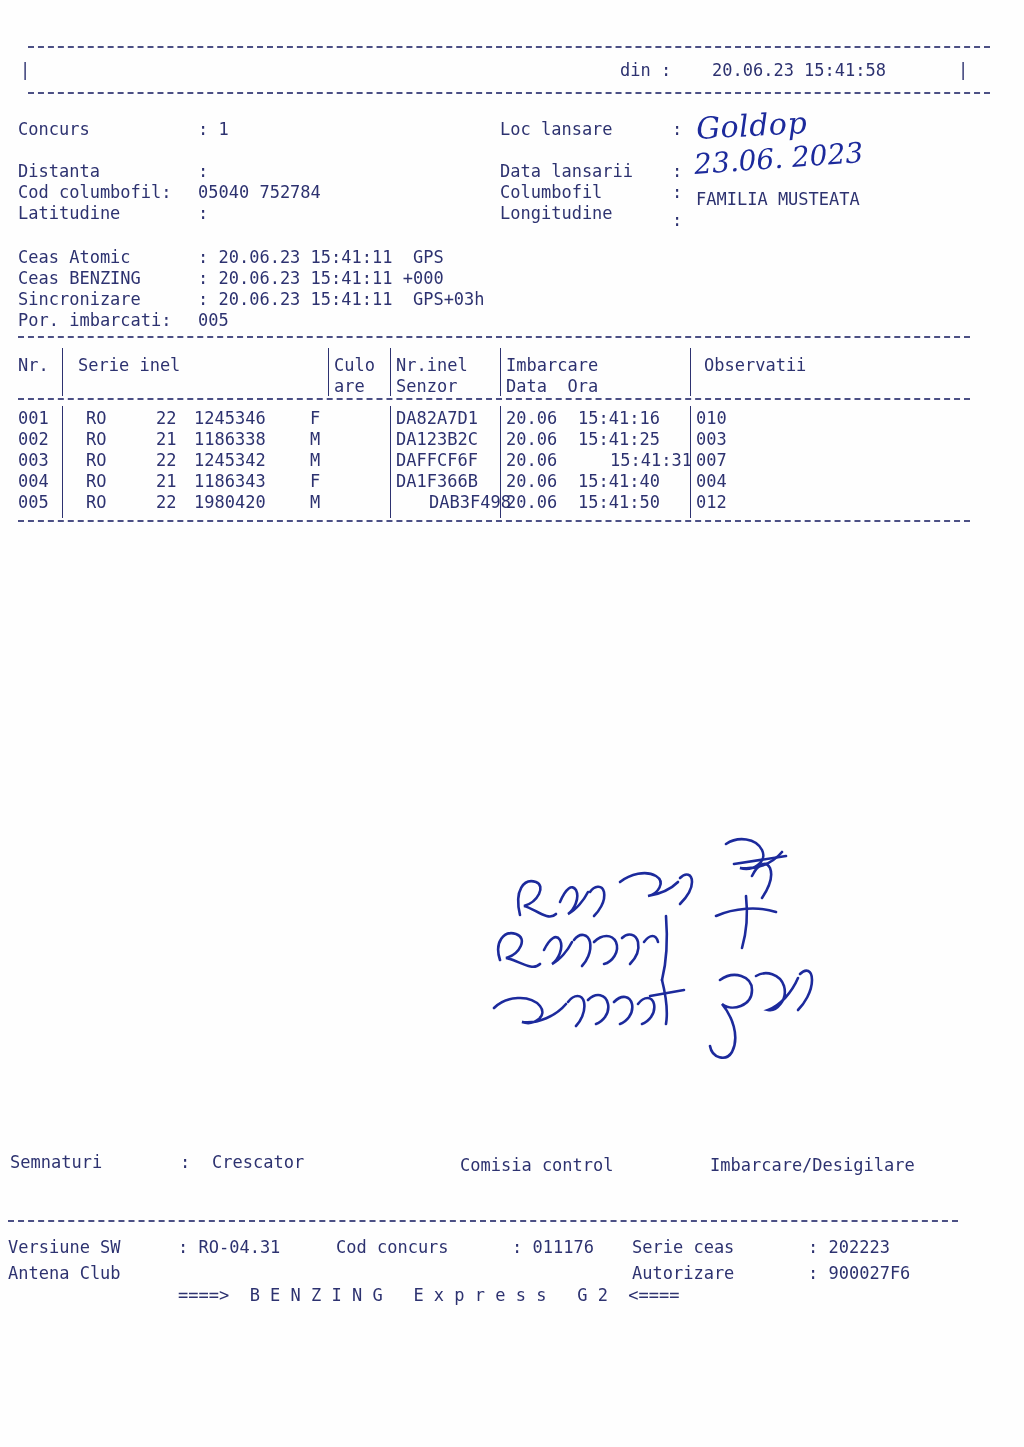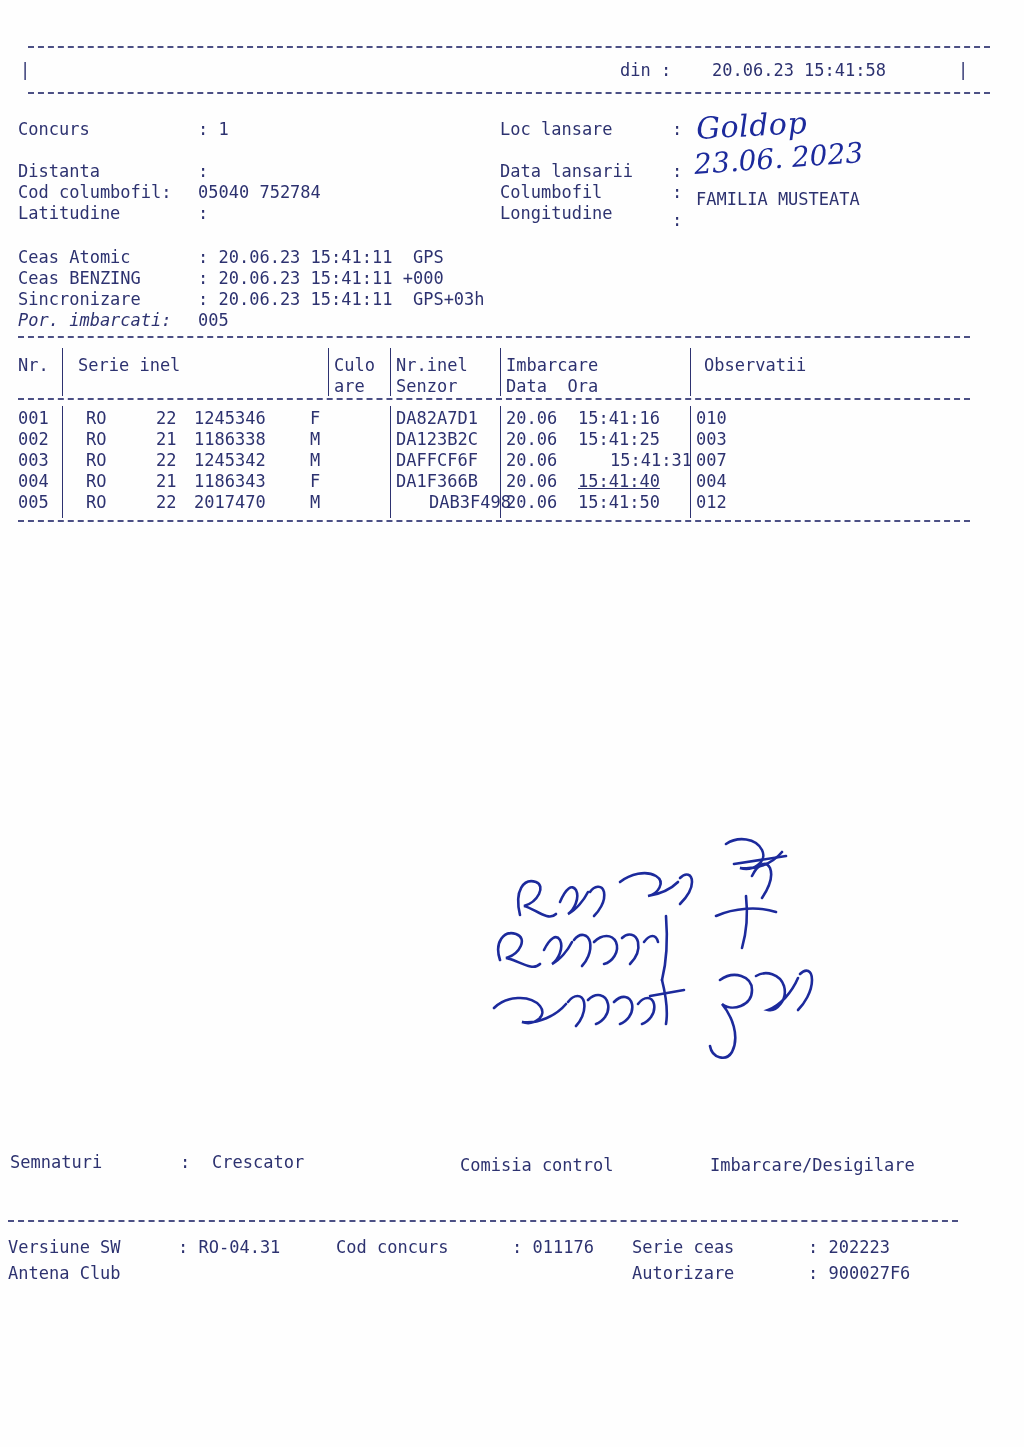--- a/index.html
+++ b/index.html
@@ -98,21 +98,21 @@
 
   <div class="txt" style="left:18px; top:247px;">Ceas Atomic</div>
   <div class="txt" style="left:198px; top:247px;">: 20.06.23 15:41:11  GPS</div>
 
   <div class="txt" style="left:18px; top:268px;">Ceas BENZING</div>
   <div class="txt" style="left:198px; top:268px;">: 20.06.23 15:41:11 +000</div>
 
   <div class="txt" style="left:18px; top:289px;">Sincronizare</div>
   <div class="txt" style="left:198px; top:289px;">: 20.06.23 15:41:11  GPS+03h</div>
 
-  <div class="txt" style="left:18px; top:310px;font-style:italic;">Por. imbarcati:</div>
+  <div class="txt" style="left:18px; top:310px;">Por. imbarcati:</div>
   <div class="txt" style="left:198px; top:310px;">005</div>
 
   <div class="dash-rule" style="left:18px; top:336px; width:952px;"></div>
 
   <div class="table-cell" style="left:18px; top:355px;">Nr.</div>
   <div class="table-cell" style="left:78px; top:355px;">Serie inel</div>
   <div class="table-cell" style="left:334px; top:355px;">Culo</div>
   <div class="table-cell" style="left:334px; top:376px;">are</div>
   <div class="table-cell" style="left:396px; top:355px;">Nr.inel</div>
   <div class="table-cell" style="left:396px; top:376px;">Senzor</div>
@@ -163,28 +163,28 @@
         <div class="table-cell" style="left: 696px; top: 450px;">007</div>
       </div>
       <div>
         <div class="table-cell" style="left: 18px; top: 471px;">004</div>
         <div class="table-cell" style="left: 86px; top: 471px;">RO</div>
         <div class="table-cell" style="left: 156px; top: 471px;">21</div>
         <div class="table-cell" style="left: 194px; top: 471px;">1186343</div>
         <div class="table-cell" style="left: 310px; top: 471px;">F</div>
         <div class="table-cell" style="left: 396px; top: 471px;">DA1F366B</div>
         <div class="table-cell" style="left: 506px; top: 471px;">20.06</div>
-        <div class="table-cell" style="left: 578px; top: 471px; text-decoration: underline;">15:41:40</div>
+        <div class="table-cell" style="left: 578px; top: 471px;">15:41:40</div>
         <div class="table-cell" style="left: 696px; top: 471px;">004</div>
       </div>
       <div>
         <div class="table-cell" style="left: 18px; top: 492px;">005</div>
         <div class="table-cell" style="left: 86px; top: 492px;">RO</div>
         <div class="table-cell" style="left: 156px; top: 492px;">22</div>
-        <div class="table-cell" style="left: 194px; top: 492px;">2017470</div>
+        <div class="table-cell" style="left: 194px; top: 492px;">1980420</div>
         <div class="table-cell" style="left: 310px; top: 492px;">M</div>
         <div class="table-cell" style="left: 396px; top: 492px; margin-left: 33px;">DAB3F498</div>
         <div class="table-cell" style="left: 506px; top: 492px;">20.06</div>
         <div class="table-cell" style="left: 578px; top: 492px;">15:41:50</div>
         <div class="table-cell" style="left: 696px; top: 492px;">012</div>
       </div>
     </div>
 
   <div class="vbar" style="left:62px; top:406px; height:112px;"></div>
   <div class="vbar" style="left:390px; top:406px; height:112px;"></div>
@@ -237,14 +237,15 @@
   <div class="txt" style="left:178px; top:1237px;">: RO-04.31</div>
   <div class="txt" style="left:336px; top:1237px;">Cod concurs</div>
   <div class="txt" style="left:512px; top:1237px;">: 011176</div>
   <div class="txt" style="left:632px; top:1237px;">Serie ceas</div>
   <div class="txt" style="left:808px; top:1237px;">: 202223</div>
 
   <div class="txt" style="left:8px; top:1263px;">Antena Club</div>
   <div class="txt" style="left:632px; top:1263px;">Autorizare</div>
   <div class="txt" style="left:808px; top:1263px;">: 900027F6</div>
 
+  <div class="txt" style="left:178px; top:1285px;">====&gt;  B E N Z I N G   E x p r e s s   G 2  &lt;====</div>
 
 </div>
 
 </body></html>

